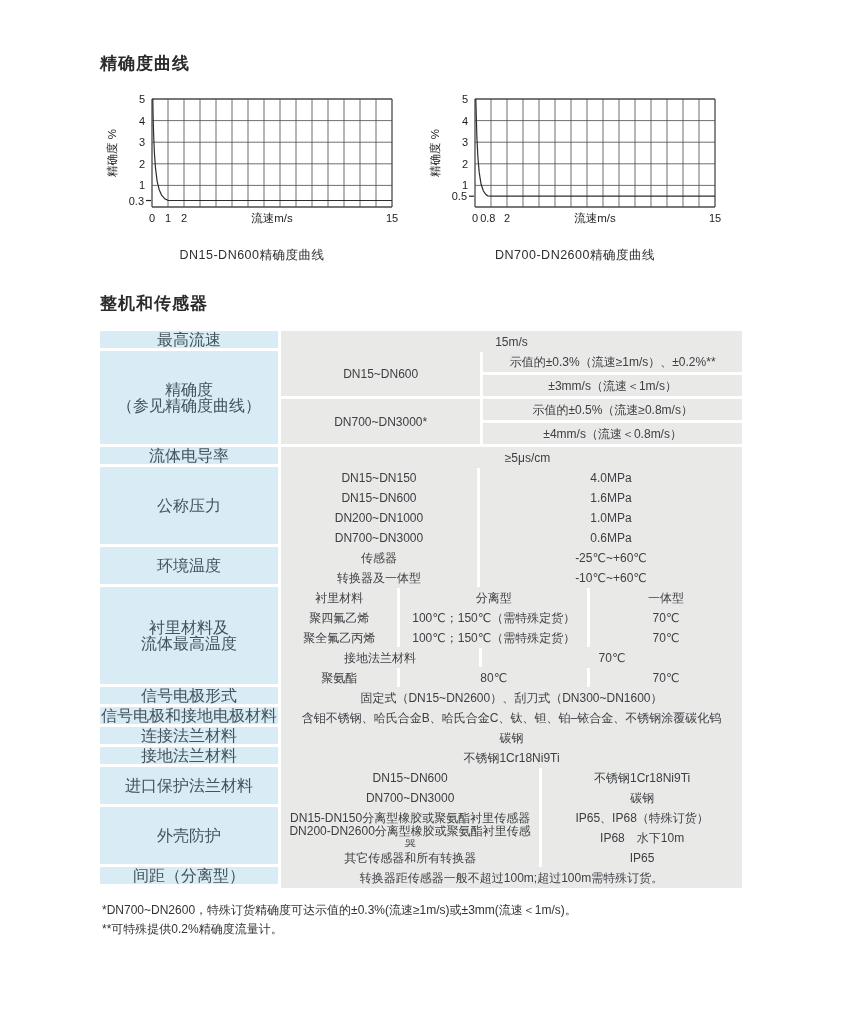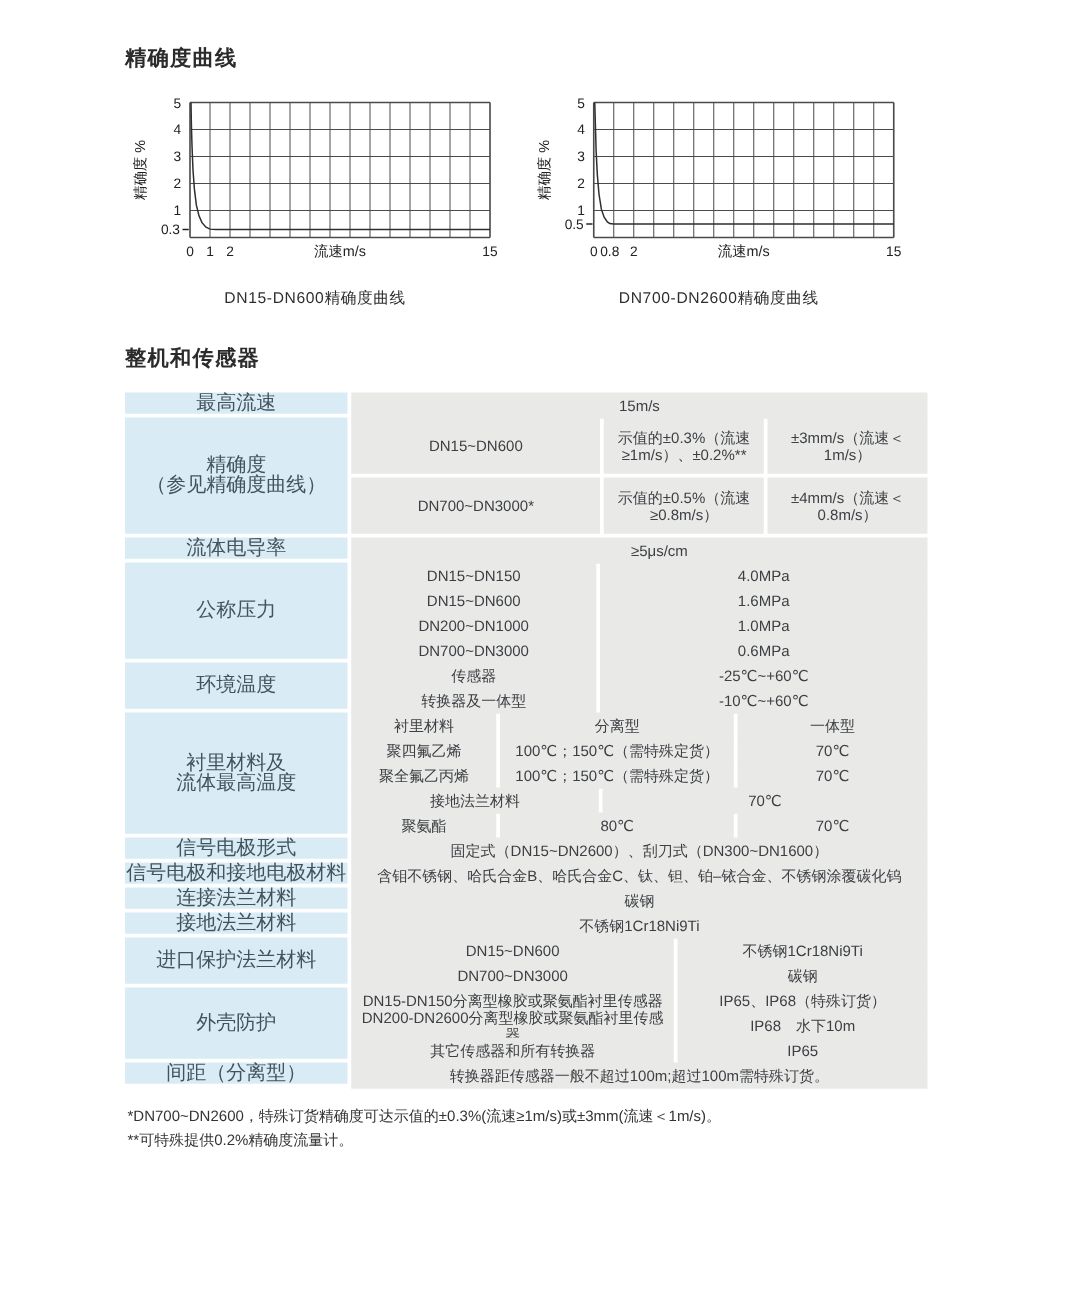--- a/index.html
+++ b/index.html
@@ -4,21 +4,21 @@
 <style>
   * { margin:0; padding:0; box-sizing:border-box; }
   html,body { background:#ffffff; }
   body {
     width:854px; height:1036px;
     font-family:"Liberation Sans","DejaVu Sans",sans-serif;
     color:#3c4043;
     position:relative;
     overflow:hidden;
   }
-  .page { position:absolute; left:100px; top:35px; width:654px; }
+  .page { position:absolute; left:100px; top:52px; width:654px; }
 
   h1.sec-title, h2.sec-title {
     font-size:17px; font-weight:bold; color:#2b2b2b; letter-spacing:1px;
   }
 
   
   .charts-row { display:flex; margin-top:16px; margin-left:2px; }
   .chart-fig { width:300px; }
   .chart-fig + .chart-fig { margin-left:23px; }
   .chart-canvas { width:300px; height:148px; }
@@ -40,21 +40,21 @@
   }
   .trows { flex:1; display:flex; flex-direction:column; gap:3px; }
   .trow { display:flex; gap:3px; height:17px; }
   .trow.band { height:45px; }
   .tcell {
     background:#e9e9e8;
     display:flex; align-items:center; justify-content:center;
     text-align:center; font-size:12px; color:#3d4043;
     min-height:21px; padding:0 4px; line-height:14px;
   }
-  .tstack { display:flex; flex-direction:row; gap:3px; }
+  .tstack { display:flex; flex-direction:column; gap:3px; }
   .tstack .tcell { flex:1; }
 
   
   .footnotes { margin-top:17px; margin-left:2px; font-size:12px; color:#333; line-height:19px; }
 </style>
 </head>
 <body>
 
 <div class="page">
 

